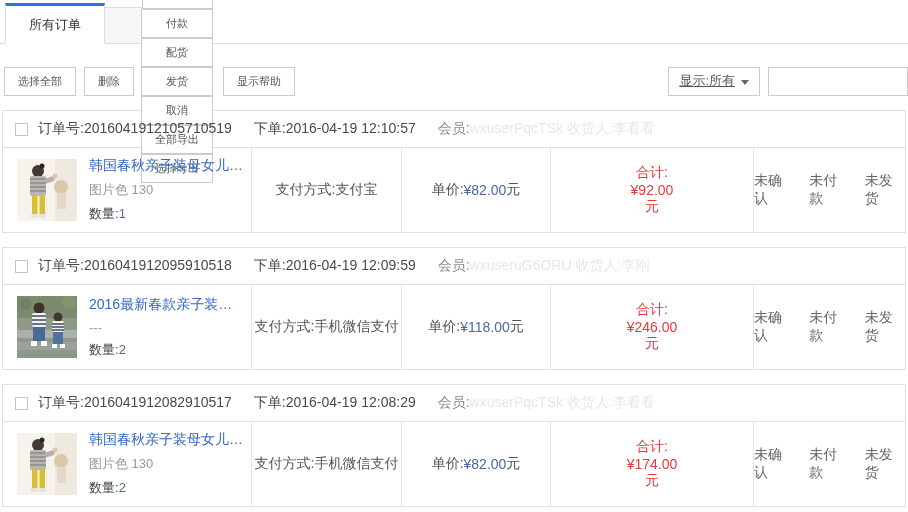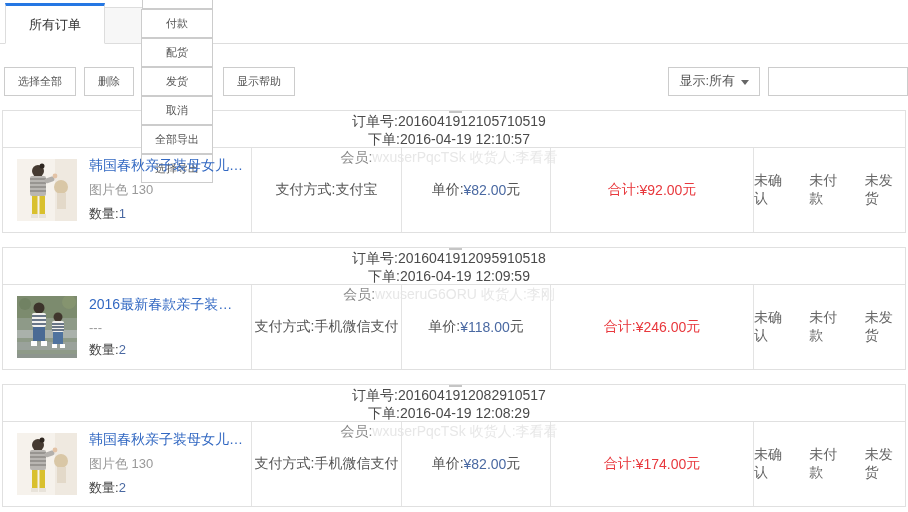--- a/index.html
+++ b/index.html
@@ -24,32 +24,32 @@
     height:29px; padding:0 13px; background:#fff; border:1px solid #ccc;
     color:#555; font-size:11px; cursor:pointer; white-space:nowrap; }
   .btn + .btn.sep { margin-left:8px; }
   .btn-group { display:flex; margin-left:8px;flex-direction:column; }
   .btn-group .btn { margin-left:-1px; }
   .btn-group .btn:first-child { margin-left:0; }
   .help-btn { margin-left:10px; }
   .toolbar-right { margin-left:auto; display:flex; align-items:center; }
   .dropdown { display:inline-flex; align-items:center; gap:6px; height:29px;
     padding:0 10px; border:1px solid #ccc; background:#fff; color:#555;
-    font-size:13px; cursor:pointer; white-space:nowrap; }
+    font-size:13px; cursor:pointer; white-space:nowrap;text-decoration:underline; }
   .dropdown + .dropdown { margin-left:8px; }
   .caret { width:0; height:0; border-left:4px solid transparent;
     border-right:4px solid transparent; border-top:5px solid #666; margin-top:2px; }
   .search-input { height:29px; width:140px; margin-left:8px; border:1px solid #ccc;
     padding:0 8px; font-size:13px; color:#333; outline:none; }
 
   
   .orders { margin-top:14px; }
   .order-card { border:1px solid #e0e0e0; margin:0 2px 14px 2px; background:#fff; }
   .order-header { display:flex; align-items:center; height:37px;
-    border-bottom:1px solid #e0e0e0; padding-left:12px; font-size:14px; color:#444;flex-direction:column; }
+    border-bottom:1px solid #e0e0e0; padding-left:12px; font-size:14px; color:#444; }
   .chk { appearance:none; -webkit-appearance:none; width:13px; height:13px;
     border:1px solid #c5c5c5; background:#fff; margin-right:10px; cursor:pointer; }
   .oh-item { margin-right:22px; white-space:nowrap; }
   .oh-label { color:#4a4a4a; }
   .oh-value { color:#4a4a4a; }
   .member-label { color:#8b8b8b; }
   .faint { color:#e7e7e7; }
   .receiver { margin-left:4px; }
 
   .order-body { display:flex; align-items:stretch; height:84px; }
@@ -66,21 +66,21 @@
     cursor:pointer; }
   .prod-img svg { display:block; }
   .prod-info { margin-left:12px; display:flex; flex-direction:column;
     justify-content:center; gap:6px; min-width:0; }
   .prod-title { color:#3268c2; font-size:14px; white-space:nowrap; overflow:hidden;
     text-overflow:ellipsis; max-width:160px; cursor:pointer; text-decoration:none; }
   .prod-sub { color:#999; font-size:13px; }
   .prod-qty { color:#444; font-size:13px; }
   .num { color:#4a69a2; }
   .price-val { color:#4a69a2; }
-  .total-col { color:#e8383d; }
+  .total-col { color:#e8383d;flex-direction:column; }
   .total-col .t { color:#e8383d; }
 </style>
 </head>
 <body>
 
 <svg width="0" height="0" style="position:absolute">
   <defs>
     <g id="photo-child">
       <rect width="60" height="62" fill="#f6f2ec"></rect>
       <rect x="38" y="0" width="22" height="62" fill="#efe9e0"></rect>

